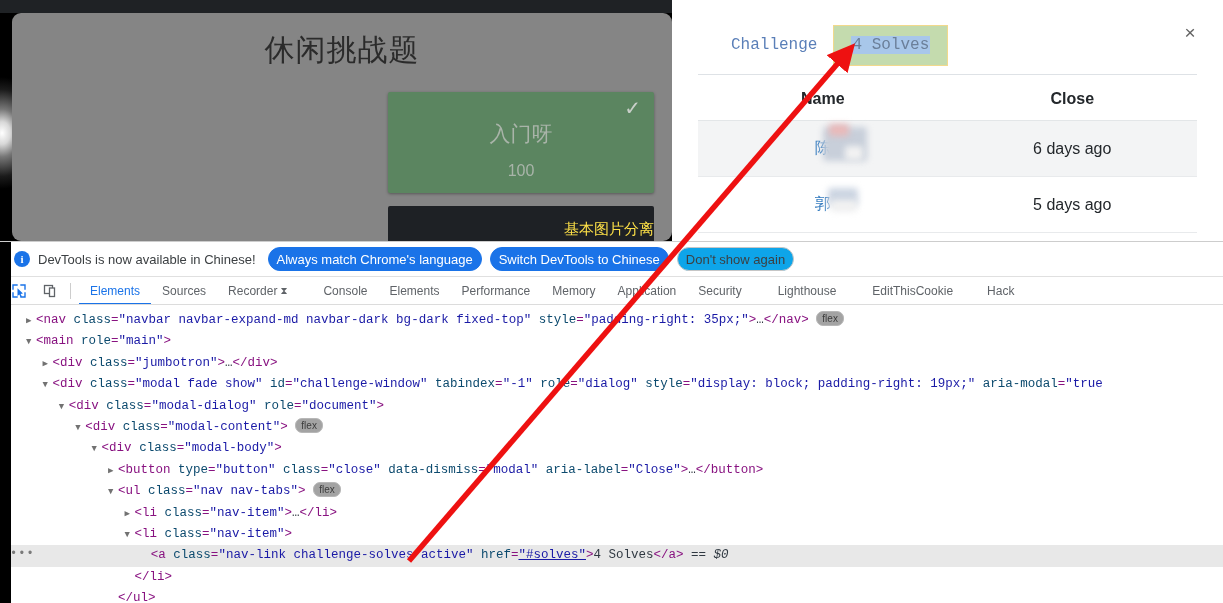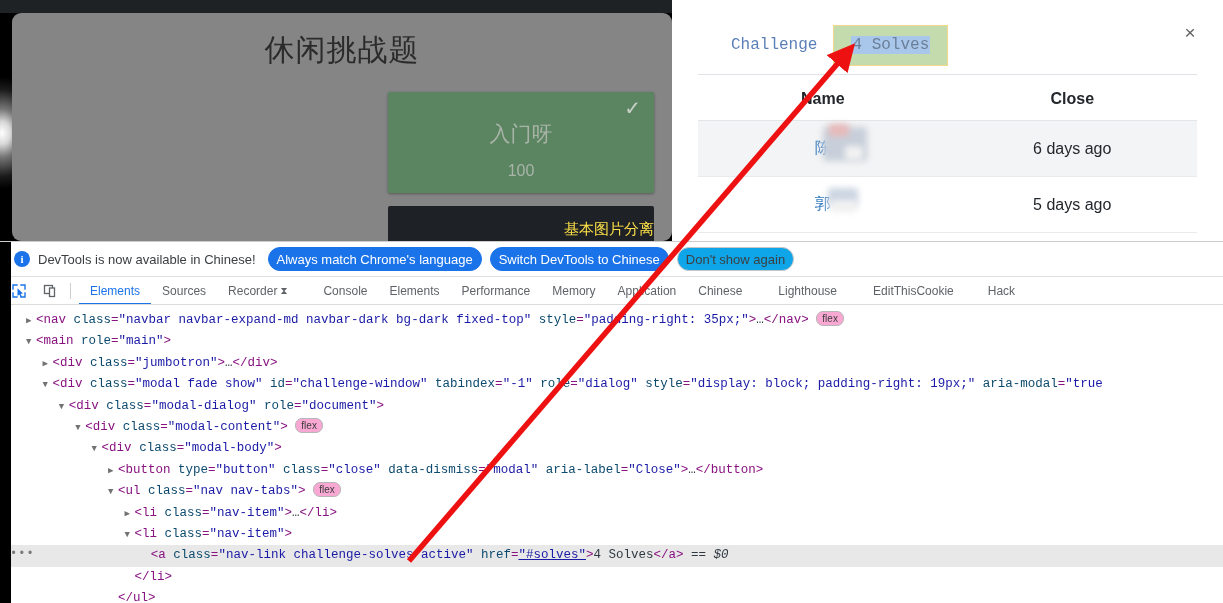--- a/index.html
+++ b/index.html
@@ -312,21 +312,21 @@
   .txt { color: #303942; }
   .lnk { color: #1a1aa6; text-decoration: underline; }
   .dollar { color: #303942; font-style: italic; }
   .badge-flex {
     display: inline-block;
     border: 1px solid #b7b7b7;
     border-radius: 7px;
     font-size: 10px;
     padding: 0 5px;
     color: #3c3c3c;
-    background: #f9a8d4;
+    background: #a3a3a3;
     font-family: "Liberation Sans", sans-serif;
     line-height: 13px;
     vertical-align: 1px;
   }
   
   #dt-left-gutter {
     position: absolute; left: 0; top: 0;
     width: 11px; height: 362px;
     background: #000;
     z-index: 5;
@@ -448,21 +448,21 @@
       <div class="dt-tab">
           <span>Performance</span>
         </div>
       <div class="dt-tab">
           <span>Memory</span>
         </div>
       <div class="dt-tab">
           <span>Application</span>
         </div>
       <div class="dt-tab">
-          <span>Chinese</span>
+          <span>Security</span>
         </div>
       <div class="dt-tab" style="margin-left:14px">
           <span>Lighthouse</span>
         </div>
       <div class="dt-tab" style="margin-left:14px">
           <span>EditThisCookie</span>
         </div>
       <div class="dt-tab" style="margin-left:12px">
           <span>Hack</span>
         </div>

